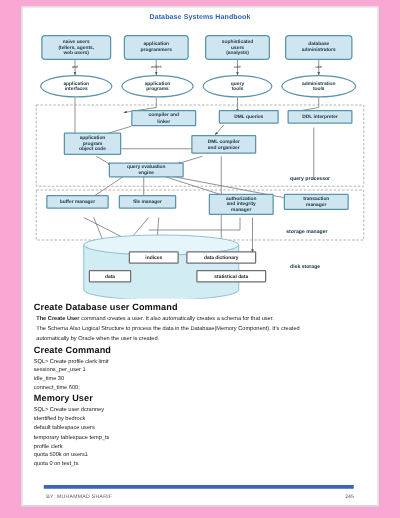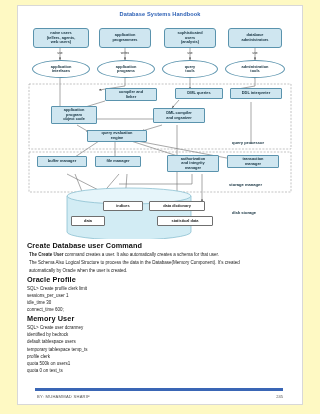--- a/index.html
+++ b/index.html
@@ -2,21 +2,21 @@
 <html><head>
 <meta charset="utf-8">
 <style>
   html,body{margin:0;padding:0;}
   body{
     width:320px;height:414px;background:#ffffff;
     font-family:"Liberation Sans", sans-serif;
     overflow:hidden;
   }
   .page{
-    position:relative;width:320px;height:414px;background:#fef9c3;
+    position:relative;width:320px;height:414px;background:#f9a8d4;
     box-sizing:border-box;
   }
   .page-border{
     position:absolute;left:17px;top:5px;width:286px;height:400px;
     border:1px solid #d8d8d8;box-sizing:border-box;background:#fff;
   }
 
   
   .doc-title{
     position:absolute;left:17px;top:11px;width:286px;
@@ -238,21 +238,21 @@
 
   <div class="content">
 
     <h3 class="head">Create Database user Command</h3>
     <p class="para">
       <b>The Create User</b><span> command creates a user. It also automatically creates a schema for that user.</span>
     </p>
     <p class="para">The Schema Also Logical Structure to process the data in the Database(Memory Component). It's created</p>
     <p class="para">automatically by Oracle when the user is created.</p>
 
-    <h3 class="head">Oracle Profile</h3>
+    <h3 class="head">Create Command</h3>
     <p class="code-line">SQL&gt; Create profile clerk limit</p>
     <p class="code-line">sessions_per_user 1</p>
     <p class="code-line">idle_time 30</p>
     <p class="code-line">connect_time 600;</p>
 
     <h3 class="head">Memory User</h3>
     <p class="code-line">SQL&gt; Create user dcranney</p>
     <p class="code-line">identified by bedrock</p>
     <p class="code-line">default tablespace users</p>
     <p class="code-line">temporary tablespace temp_ts</p>

